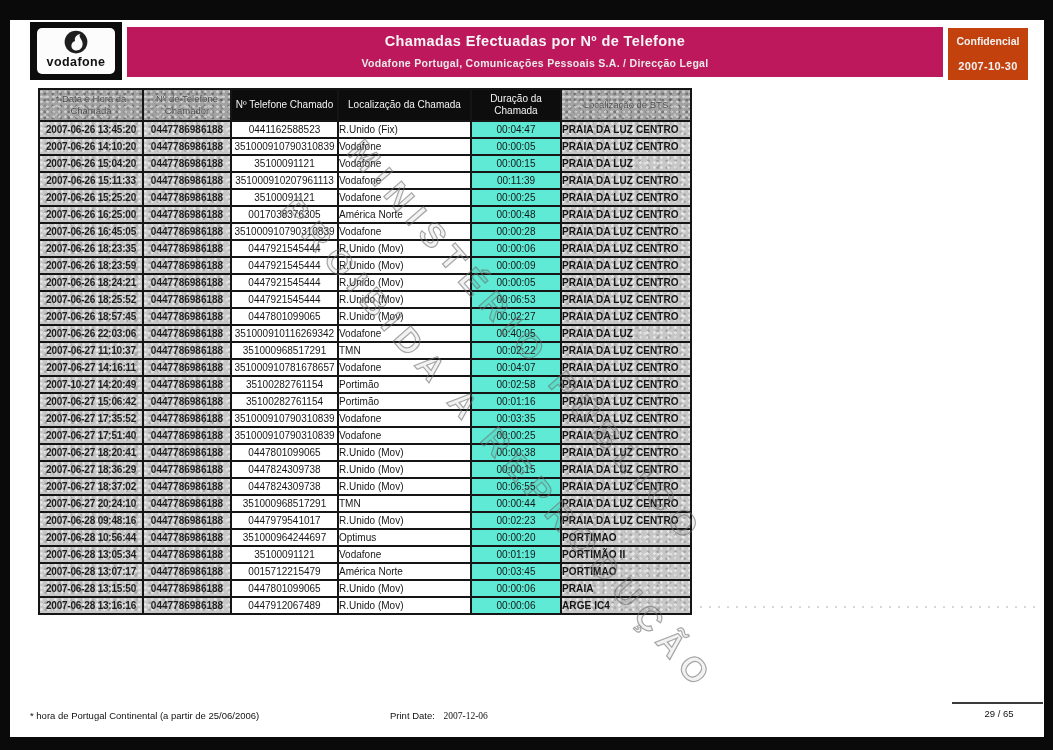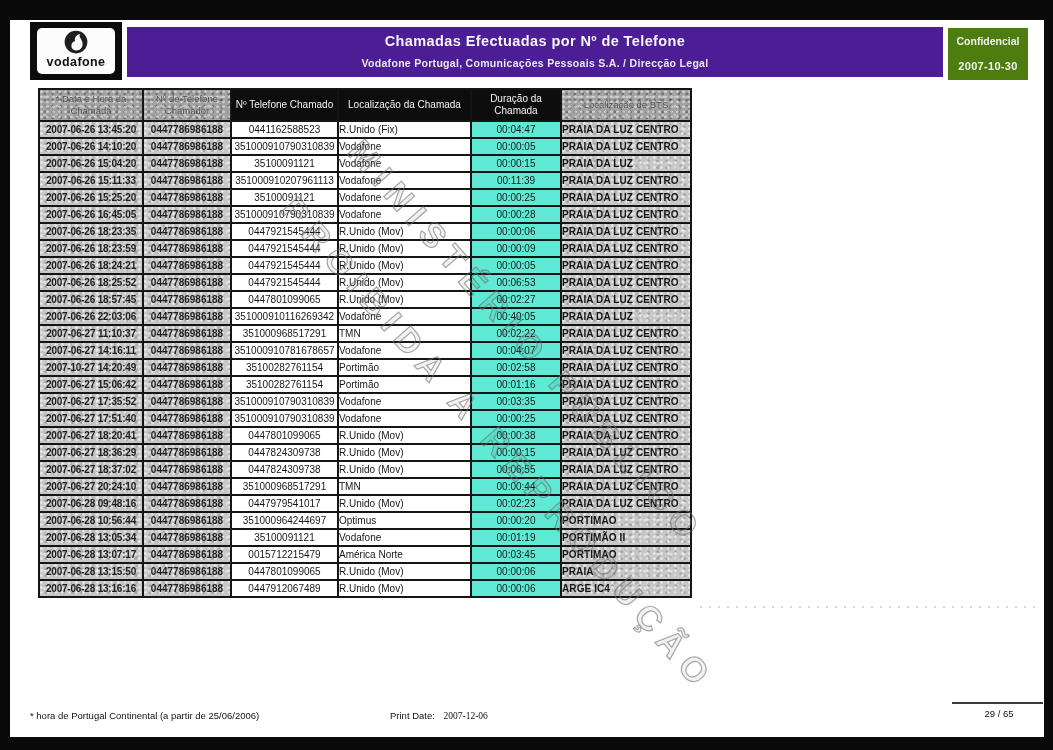--- a/index.html
+++ b/index.html
@@ -16,25 +16,25 @@
   .bar-left{left:0;top:0;width:10px;height:750px;}
   .bar-right{left:1044px;top:0;width:9px;height:750px;}
 
   
   .logo-box{position:absolute;left:30px;top:22px;width:92px;height:58px;background:#0c0c0c;}
   .logo-panel{position:absolute;left:7px;top:6px;right:7px;bottom:6px;background:#fcfcfc;border-radius:5px;
     display:flex;flex-direction:column;align-items:center;justify-content:flex-start;}
   .logo-mark{width:26px;height:26px;margin-top:1px;}
   .logo-word{font-size:12.5px;font-weight:bold;letter-spacing:.4px;color:#101010;line-height:14px;}
 
-  .title-band{position:absolute;left:127px;top:27px;width:816px;height:50px;background:#4c1d95;color:#f5f5f5;text-align:center;}
+  .title-band{position:absolute;left:127px;top:27px;width:816px;height:50px;background:#be185d;color:#f5f5f5;text-align:center;}
   .title-band .title{margin-top:6px;font-size:14.5px;font-weight:bold;letter-spacing:.4px;}
   .title-band .subtitle{margin-top:8px;font-size:10.5px;font-weight:bold;letter-spacing:.3px;color:#e9e9e9;}
 
-  .conf-box{position:absolute;left:948px;top:28px;width:80px;height:52px;background:#4d7c0f;color:#f2f2f2;
+  .conf-box{position:absolute;left:948px;top:28px;width:80px;height:52px;background:#c2410c;color:#f2f2f2;
     display:flex;flex-direction:column;justify-content:space-between;text-align:center;padding:7px 0 8px 0;box-sizing:border-box;}
   .conf-box .conf-label{font-size:10.5px;font-weight:bold;}
   .conf-box .conf-date{font-size:11px;font-weight:bold;letter-spacing:.3px;}
 
   
   table.calls{position:absolute;left:38px;top:88px;width:652px;border-collapse:collapse;table-layout:fixed;z-index:2;}
   table.calls th,table.calls td{border:2px solid #151515;padding:0;overflow:hidden;white-space:nowrap;}
   table.calls thead th{height:30px;vertical-align:middle;text-align:center;font-weight:normal;}
   th.h-black{background:#0d0d0d;color:#f4f4f4;font-size:10px;line-height:1.2;}
   th.h-grain{color:#474747;font-weight:bold;font-size:9.5px;line-height:1.25;text-shadow:0 0 1px rgba(255,255,255,.7);}
@@ -184,20 +184,28 @@
       </tr>
       <tr>
         <td class="c-date grain">2007-06-26 15:25:20</td>
         <td class="c-caller grain">0447786986188</td>
         <td class="c-called">35100091121</td>
         <td class="c-loc">Vodafone</td>
         <td class="c-dur">00:00:25</td>
         <td class="c-bts grain">PRAIA DA LUZ CENTRO</td>
       </tr>
       <tr>
+        <td class="c-date grain">2007-06-26 16:25:00</td>
+        <td class="c-caller grain">0447786986188</td>
+        <td class="c-called">0017038376305</td>
+        <td class="c-loc">América Norte</td>
+        <td class="c-dur">00:00:48</td>
+        <td class="c-bts grain">PRAIA DA LUZ CENTRO</td>
+      </tr>
+      <tr>
         <td class="c-date grain">2007-06-26 16:45:05</td>
         <td class="c-caller grain">0447786986188</td>
         <td class="c-called">351000910790310839</td>
         <td class="c-loc">Vodafone</td>
         <td class="c-dur">00:00:28</td>
         <td class="c-bts grain">PRAIA DA LUZ CENTRO</td>
       </tr>
       <tr>
         <td class="c-date grain">2007-06-26 18:23:35</td>
         <td class="c-caller grain">0447786986188</td>

